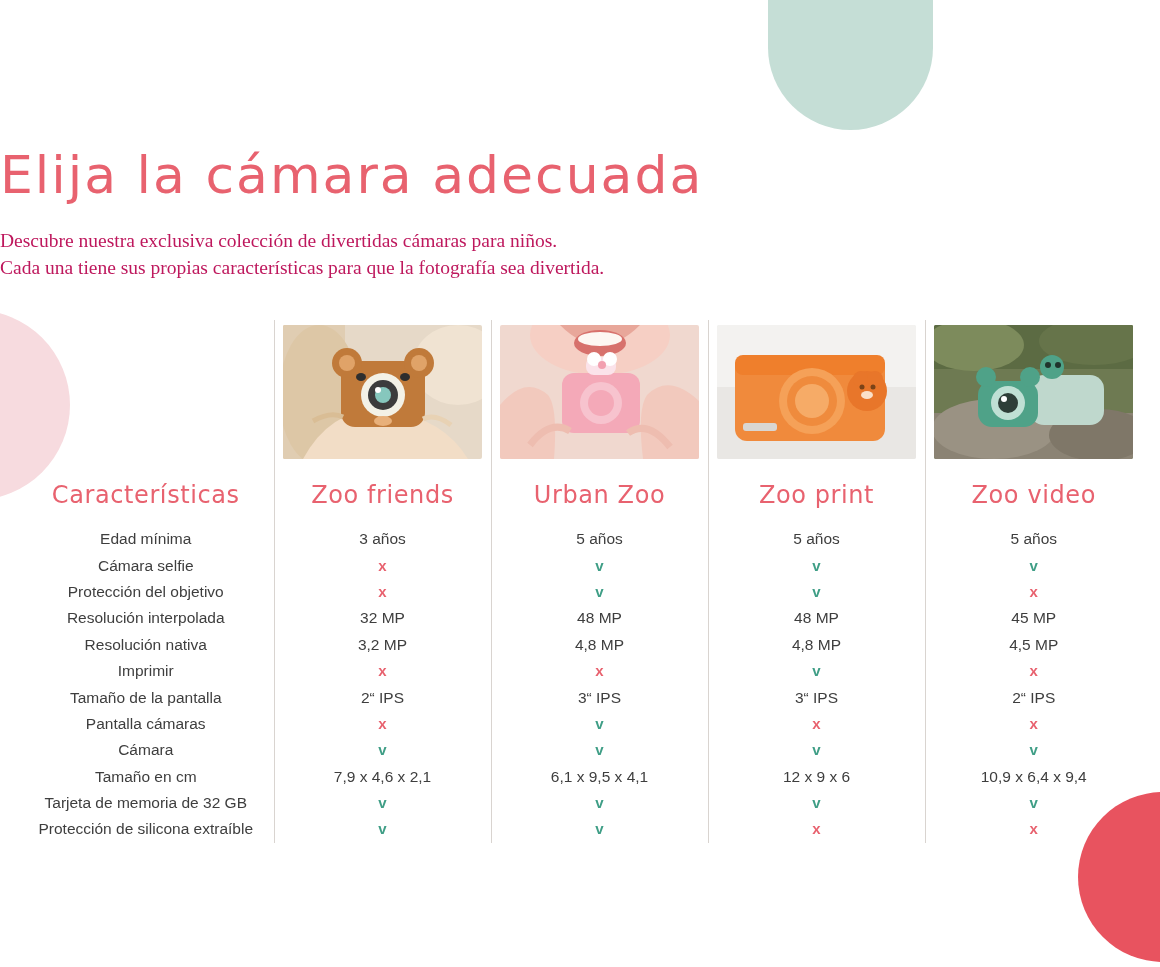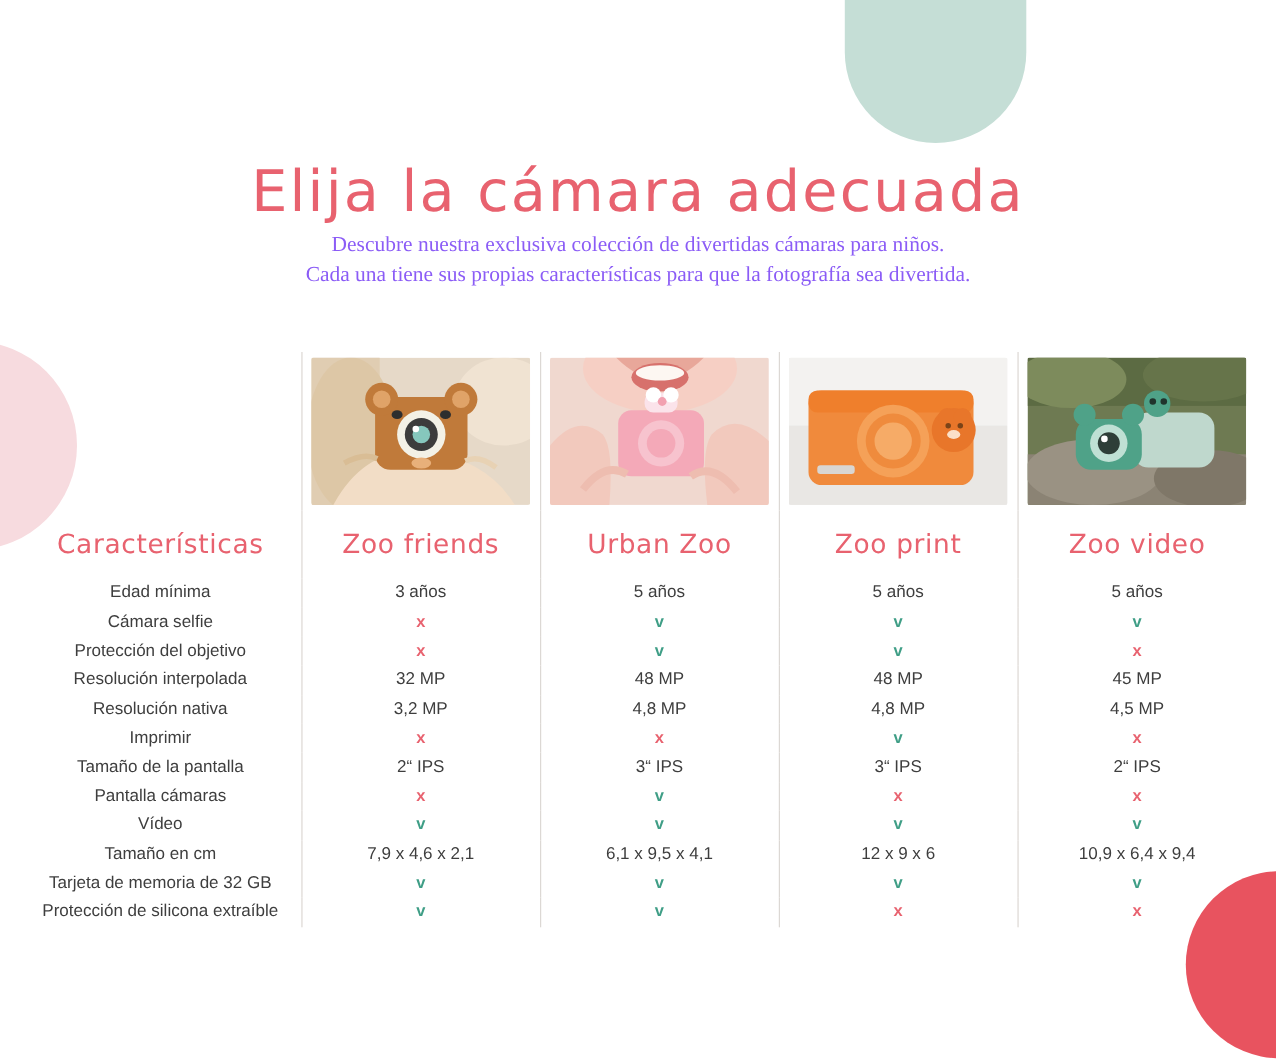--- a/index.html
+++ b/index.html
@@ -44,37 +44,37 @@
     background: #e8535f;
     border-radius: 50%;
   }
 
   
   .header {
     position: absolute;
     top: 146px;
     left: 0;
     width: 1160px;
-    text-align: center;
+    text-align: left;
   }
   .title {
     font-family: "DejaVu Sans", sans-serif;
     font-size: 52px;
     font-weight: 400;
     color: #e8626f;
     letter-spacing: 2px;
     margin: 0;
     line-height: 1.15;
   }
   .subtitle {
     font-family: "Liberation Serif", serif;
     font-size: 19.5px;
-    color: #8b5cf6;
+    color: #be185d;
     line-height: 1.38;
-    margin: 4px 0 0 0;
+    margin: 22px 0 0 0;
   }
 
   
   .table-wrap {
     position: absolute;
     top: 320px;
     left: 18px;
     width: 1124px;
   }
   table.compare {
@@ -343,21 +343,21 @@
         <td class="val-cell">2“ IPS</td>
       </tr>
       <tr>
         <td class="feat-label">Pantalla cámaras</td>
         <td class="val-cell"><span class="mark-no">x</span></td>
         <td class="val-cell"><span class="mark-yes">v</span></td>
         <td class="val-cell"><span class="mark-no">x</span></td>
         <td class="val-cell"><span class="mark-no">x</span></td>
       </tr>
       <tr>
-        <td class="feat-label">Vídeo</td>
+        <td class="feat-label">Cámara</td>
         <td class="val-cell"><span class="mark-yes">v</span></td>
         <td class="val-cell"><span class="mark-yes">v</span></td>
         <td class="val-cell"><span class="mark-yes">v</span></td>
         <td class="val-cell"><span class="mark-yes">v</span></td>
       </tr>
       <tr>
         <td class="feat-label">Tamaño en cm</td>
         <td class="val-cell">7,9 x 4,6 x 2,1</td>
         <td class="val-cell">6,1 x 9,5 x 4,1</td>
         <td class="val-cell">12 x 9 x 6</td>

